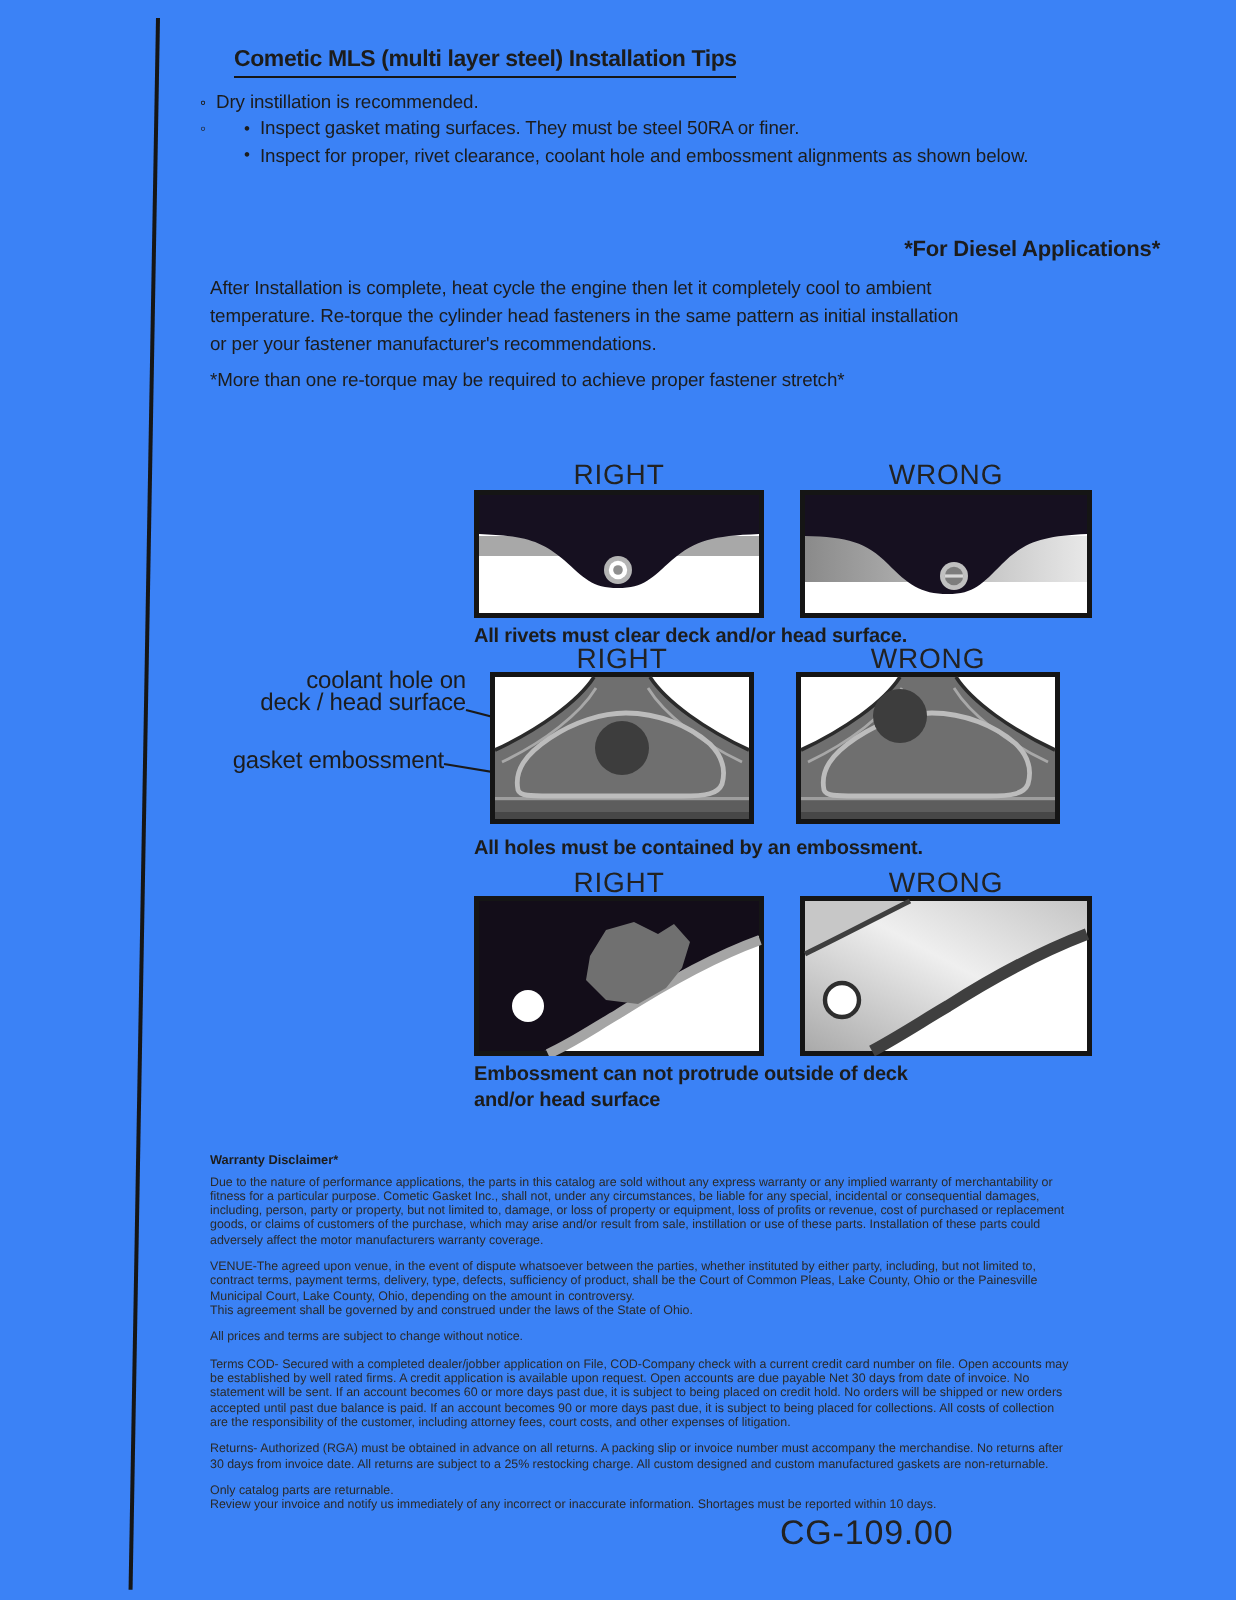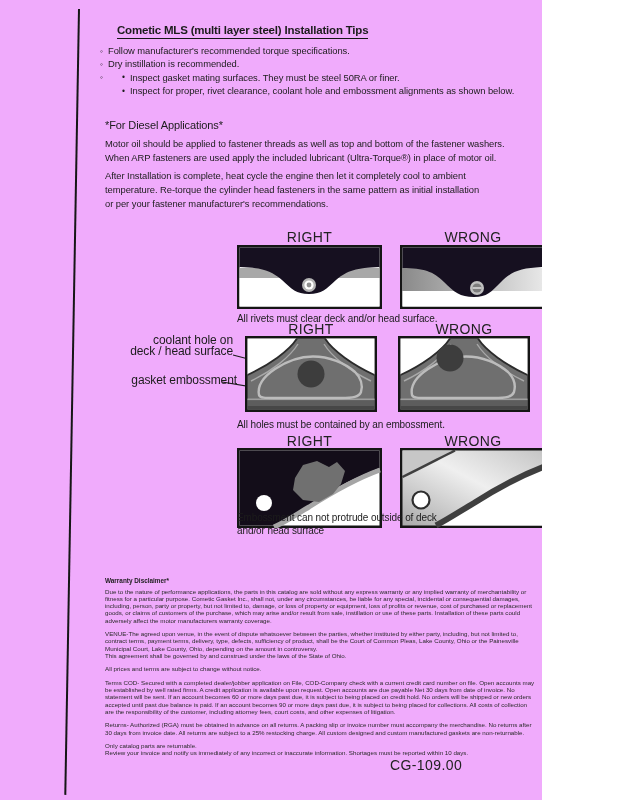--- a/index.html
+++ b/index.html
@@ -1,77 +1,76 @@
 <!DOCTYPE html>
 <html><head>
 <meta charset="utf-8">
 <style>
   * { box-sizing: border-box; }
   html,body { margin:0; padding:0; }
   body {
     width:618px; height:800px; background:#ffffff;
     font-family:"Liberation Sans", sans-serif; color:#1c1c1c;
   }
-  .page { position:relative; width:542px; height:800px; background:#f0abfc; overflow:hidden; }
+  .page { position:relative; width:618px; height:800px; background:#3b82f6; overflow:hidden; }
   .abs { position:absolute; }
 
   .left-rule {
     position:absolute; left:78px; top:9px; width:1.6px; height:786px;
     background:#161616; transform:rotate(1deg); transform-origin:top center;
   }
 
   .title {
     font-size:11.5px; font-weight:bold; letter-spacing:-0.2px;
     border-bottom:1.6px solid #161616; padding-bottom:2px; display:inline-block;
   }
 
   .bl { position:relative; padding-left:8px; font-size:9.4px; line-height:13.4px; letter-spacing:-0.05px; }
   .bl .m  { position:absolute; left:0; top:0.5px; font-size:8.5px; }
   .bl.sub { margin-left:22px; }
 
-  .h2 { font-size:11px; font-weight:normal; letter-spacing:-0.1px; margin:0 0 6px 0; }
+  .h2 { font-size:11px; font-weight:bold; letter-spacing:-0.1px; margin:0 0 6px 0;text-align:right; }
   .body-text { font-size:9.4px; line-height:14px; letter-spacing:-0.05px; white-space:pre-line; margin:0 0 4px 0; }
 
   .fig-hdr { font-size:14px; letter-spacing:0.4px; color:#222; text-align:center; }
-  .fig-caption { font-size:10px; font-weight:normal; letter-spacing:-0.1px; white-space:pre-line; line-height:13px; }
+  .fig-caption { font-size:10px; font-weight:bold; letter-spacing:-0.1px; white-space:pre-line; line-height:13px; }
   .small-label { font-size:12px; line-height:11px; text-align:right; white-space:pre-line; letter-spacing:-0.1px; }
 
   .disc-h { font-size:6.4px; font-weight:bold; margin:0 0 4px 0; }
   .disc   { font-size:6.2px; line-height:7.15px; margin:0 0 6.5px 0; white-space:pre-line; color:#2a2a2a; }
 
-  .footer-code { font-size:14px; letter-spacing:0.4px; color:#222; }
+  .footer-code { font-size:17px; letter-spacing:0.4px; color:#222; }
 
   svg.panel { display:block; }
 </style>
 </head>
 <body>
 
 <div class="page">
 
   <div class="left-rule"></div>
 
   <div class="abs" style="left:117px; top:20px;">
     <span class="title">Cometic MLS (multi layer steel) Installation Tips</span>
   </div>
 
   <div class="abs" style="left:100px; top:44px; width:475px;">
-    <div class="bl"><span class="m">◦</span><span>Follow manufacturer's recommended torque specifications.</span></div>
+    <div class="bl"><span class="m">◦</span></div>
     <div class="bl"><span class="m">◦</span><span>Dry instillation is recommended.</span></div>
     <div class="bl"><span class="m">◦</span></div>
     <div class="bl sub"><span class="m">•</span><span>Inspect gasket mating surfaces.  They must be steel 50RA or finer.</span></div>
     <div class="bl sub"><span class="m">•</span><span>Inspect for proper, rivet clearance, coolant hole and embossment alignments as shown below.</span></div>
   </div>
 
   <div class="abs" style="left:105px; top:119px; width:475px;">
     <div class="h2">*For Diesel Applications*</div>
-    <p class="body-text">Motor oil should be applied to fastener threads as well as top and bottom of the fastener washers.
-When ARP fasteners are used apply the included lubricant (Ultra-Torque®) in place of motor oil.</p>
     <p class="body-text">After Installation is complete, heat cycle the engine then let it completely cool to ambient
 temperature. Re-torque the cylinder head fasteners in the same pattern as initial installation
 or per your fastener manufacturer's recommendations.</p>
+    <p class="body-text">*More than one re-torque may be required to achieve proper fastener stretch*</p>
   </div>
 
   <div class="abs fig-hdr" style="left:237px; top:229px; width:145px;">RIGHT</div>
   <div class="abs fig-hdr" style="left:400px; top:229px; width:146px;">WRONG</div>
 
   <svg class="abs panel" style="left:237px; top:245px;" width="145" height="64" viewBox="0 0 145 64">
     <rect x="1.25" y="1.25" width="142.5" height="61.5" fill="#ffffff" stroke="#151515" stroke-width="2.5"></rect>
     <rect x="2.5" y="23" width="140" height="10" fill="#a8a8a8"></rect>
     <rect x="2.5" y="33" width="140" height="28.5" fill="#ffffff"></rect>
     <path d="M2.5,2.5 H142.5 V22 C119,23 111,25 99,35 C89,44 85,49 72,49 C59,49 55,44 45,35 C33,25 25,23 2.5,22 Z" fill="#161020"></path>
@@ -93,21 +92,21 @@
     <path d="M2.5,2.5 H143.5 V22 C121,23 112,26 101,37 C91,47 87,52 74,52 C60,52 54,47 44,37 C33,26 24,23.5 2.5,23 Z" fill="#161020"></path>
     <circle cx="77" cy="43" r="7" fill="#c0c0c0"></circle>
     <circle cx="77" cy="43" r="4.6" fill="#7d7d7d"></circle>
     <rect x="72.5" y="42.2" width="9" height="1.6" fill="#d8d8d8"></rect>
   </svg>
 
   <div class="abs fig-caption" style="left:237px; top:312px; width:320px;">All rivets must clear deck and/or head surface.</div>
 
   <div class="abs small-label" style="left:105px; top:335px; width:128px;">coolant hole on
 deck / head surface</div>
-  <div class="abs small-label" style="left:120px; top:375px; width:117px;">gasket embossment</div>
+  <div class="abs small-label" style="left:105px; top:375px; width:117px;">gasket embossment</div>
 
   <svg class="abs" style="left:105px; top:333px;" width="215" height="72" viewBox="0 0 215 72">
     <line x1="128" y1="22" x2="201" y2="41" stroke="#1a1a1a" stroke-width="1.1"></line>
     <line x1="117" y1="49" x2="178" y2="59" stroke="#1a1a1a" stroke-width="1.1"></line>
   </svg>
 
   <div class="abs fig-hdr" style="left:245px; top:321px; width:132px;">RIGHT</div>
   <div class="abs fig-hdr" style="left:398px; top:321px; width:132px;">WRONG</div>
 
   <svg class="abs panel" style="left:245px; top:336px;" width="132" height="76" viewBox="0 0 132 76">
@@ -162,21 +161,21 @@
       </linearGradient>
     </defs>
     <rect x="1.25" y="1.25" width="143.5" height="77.5" fill="url(#g3w)" stroke="#151515" stroke-width="2.5"></rect>
     <path d="M38,77.5 C52,70 64,62 76,55 C98,41 120,29 143.5,21 L143.5,77.5 Z" fill="#ffffff"></path>
     <path d="M36,77.5 C50,70 62,62 74,55 C96,41 120,28 143.5,19" stroke="#3f3f3f" stroke-width="6" fill="none"></path>
     <path d="M2.5,2.5 L52,2.5 C38,11 20,20 2.5,28 Z" fill="#c7c7c7"></path>
     <path d="M2.5,29 C21,20 40,10 55,2.5" stroke="#3f3f3f" stroke-width="2.5" fill="none"></path>
     <circle cx="21" cy="52" r="8.5" fill="#ffffff" stroke="#2e2e2e" stroke-width="2.2"></circle>
   </svg>
 
-  <div class="abs fig-caption" style="left:237px; top:511px; width:320px;">Embossment can not protrude outside of deck
+  <div class="abs fig-caption" style="left:237px; top:531px; width:320px;">Embossment can not protrude outside of deck
 and/or head surface</div>
 
   <div class="abs" style="left:105px; top:577px; width:472px;">
     <div class="disc-h">Warranty Disclaimer*</div>
     <p class="disc">Due to the nature of performance applications, the parts in this catalog are sold without any express warranty or any implied warranty of merchantability or
 fitness for a particular purpose.  Cometic Gasket Inc., shall not, under any circumstances, be liable for any special, incidental or consequential damages,
 including, person, party or property, but not limited to, damage, or loss of property or equipment, loss of profits or revenue, cost of purchased or replacement
 goods, or claims of customers of the purchase, which may arise and/or result from sale, instillation or use of these parts.  Installation of these parts could
 adversely affect the motor manufacturers warranty coverage.</p>
     <p class="disc">VENUE-The agreed upon venue, in the event of dispute whatsoever between the parties, whether instituted by either party, including, but not limited to,

